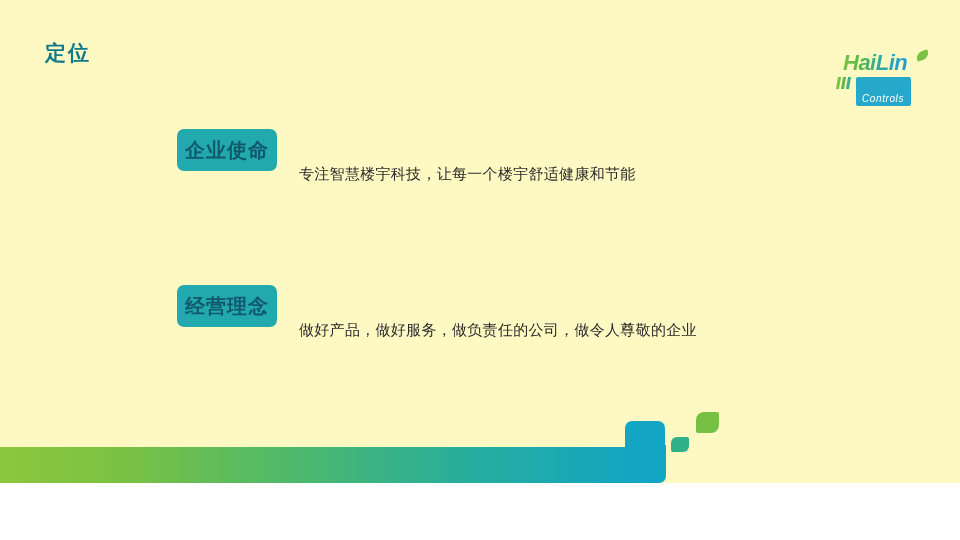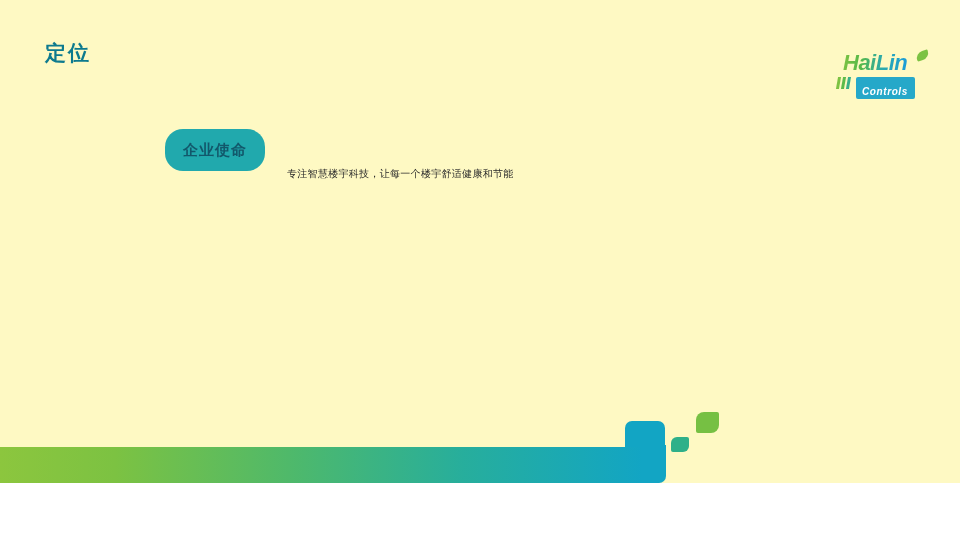--- a/index.html
+++ b/index.html
@@ -81,25 +81,25 @@
     height: 12px;
     background: #7cc242;
     transform: skewX(-10deg);
   }
   .logo-bars i:nth-child(2) { background: #5cbb4a; }
   .logo-bars i:nth-child(3) { background: #3bb089; }
   .logo-sub {
     position: absolute;
     left: 19px;
     top: 25px;
-    padding: 10px 7px 2px 6px;
+    padding: 17px 7px 2px 6px;
     background: #25a8c9;
     color: #ffffff;
     font-size: 10px;
-    font-weight: bold;
+    font-weight: normal;
     font-style: italic;
     letter-spacing: 0.6px;
     line-height: 10px;
     border-radius: 2px;
   }
 
   
   .rows {
     position: absolute;
     left: 165px;
@@ -113,33 +113,34 @@
     display: flex;
     align-items: center;
   }
   .row:last-child { margin-bottom: 0; }
 
   .badge {
     flex: 0 0 auto;
     width: 100px;
     height: 42px;
     background: #21a9ad;
-    border-radius: 18px;
+    border-radius: 7px;
     display: flex;
     align-items: center;
     justify-content: center;
     color: #12586b;
-    font-size: 15px;
+    font-size: 20px;
     font-weight: bold;
     letter-spacing: 1px;
     box-sizing: border-box;
+    margin-left: 12px;
   }
   .row-text {
     margin-left: 22px;
-    font-size: 10px;
+    font-size: 15px;
     color: #2b2b2b;
     letter-spacing: 0.3px;
     white-space: nowrap;
     margin-top: 48px;
   }
 
   
   .deco-bar {
     position: absolute;
     left: 0;
@@ -206,20 +207,24 @@
   <div class="rows">
 
     <div class="row">
       <div class="badge">企业使命</div>
       <div class="row-text">专注智慧楼宇科技，让每一个楼宇舒适健康和节能</div>
     </div>
 
     <div class="row">
     </div>
 
+    <div class="row">
+      <div class="badge">经营理念</div>
+      <div class="row-text">做好产品，做好服务，做负责任的公司，做令人尊敬的企业</div>
+    </div>
 
   </div>
 
   <div class="deco-step"></div>
   <div class="deco-step2"></div>
   <div class="deco-bar"></div>
   <div class="deco-sq-small"></div>
   <div class="deco-sq-green"></div>
 
 </div>

